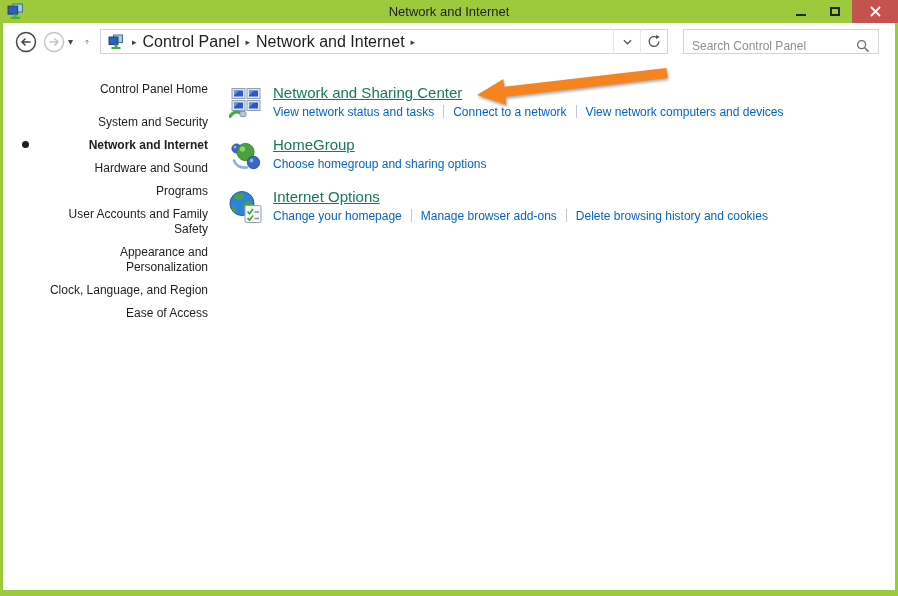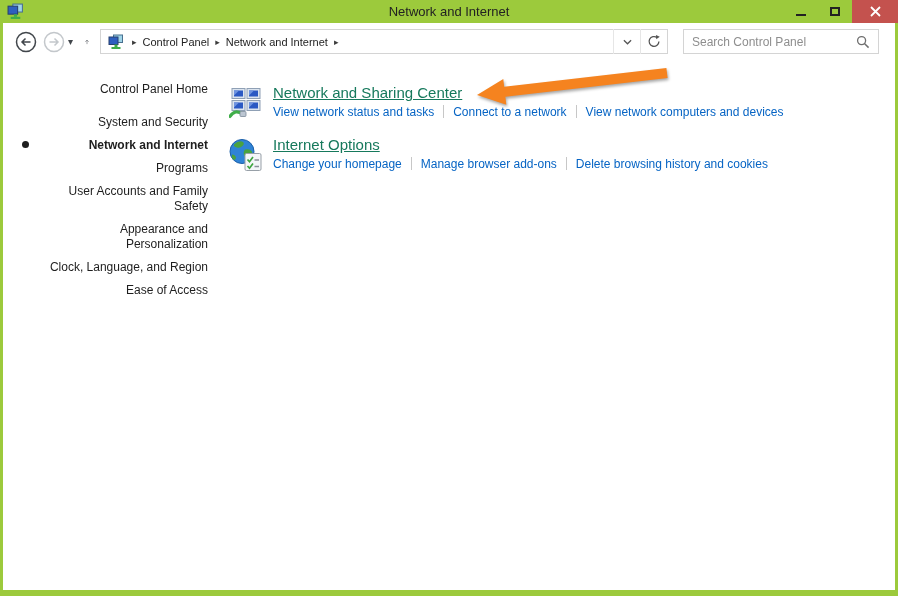--- a/index.html
+++ b/index.html
@@ -41,29 +41,29 @@
   }
   .nav-btn { width:22px; height:22px; display:flex; align-items:center; justify-content:center; }
   .caret-btn { color:#41464b; font-size:10px; padding:0 5px 0 3px; }
   .up-btn { padding:0 10px 0 6px; }
   .addressbar {
     flex:1; height:25px; border:1px solid #d4d4d4; background:#fff;
     display:flex; align-items:center; margin-right:15px;
   }
   .addressbar .cp-small { margin:0 2px 0 7px; }
   .crumb-chevron { color:#3b3b3b; font-size:9px; padding:0 6px; }
-  .crumb { font-size:11px; color:#1e1e1e; white-space:nowrap;text-align:right; }
+  .crumb { font-size:16px; color:#1e1e1e; white-space:nowrap;text-align:right; }
   .addr-spacer { flex:1; }
   .addr-seg {
     height:25px; display:flex; align-items:center; justify-content:center;
     border-left:1px solid #e6e6e6; width:27px; color:#555;
   }
   .searchbox {
     width:196px; height:25px; border:1px solid #d4d4d4; background:#fff;
-    display:flex; align-items:center; padding:0 8px;
+    display:flex; align-items:flex-end; padding:0 8px;
   }
   .searchbox input {
     border:none; outline:none; flex:1; font-family:inherit; font-size:12px; color:#333;
     min-width:0;
   }
   .searchbox input::placeholder { color:#8e8e8e; opacity:1; }
   
   .content { flex:1; display:flex; background:#fff; overflow:hidden; }
   .sidebar { width:212px; flex:0 0 212px; padding:22px 0 0 33px; }
   .side-item { position:relative; line-height:15px; margin-bottom:8px; max-width:172px; cursor:default;text-align:right; }
@@ -169,20 +169,21 @@
         </svg>
       </div>
     </div>
 
     <div class="content">
 
       <div class="sidebar">
         <div class="side-item home">Control Panel Home</div>
         <div class="side-item">System and Security</div>
         <div class="side-item active"><span class="bullet"></span><span>Network and Internet</span></div>
+        <div class="side-item">Hardware and Sound</div>
         <div class="side-item">Programs</div>
         <div class="side-item">User Accounts and Family Safety</div>
         <div class="side-item">Appearance and Personalization</div>
         <div class="side-item">Clock, Language, and Region</div>
         <div class="side-item">Ease of Access</div>
       </div>
 
       <div class="main">
 
         <div class="section">
@@ -209,20 +210,37 @@
             <div class="links">
               <span class="task-link">View network status and tasks</span>
               <span class="link-div"></span>
               <span class="task-link">Connect to a network</span>
               <span class="link-div"></span>
               <span class="task-link">View network computers and devices</span>
             </div>
           </div>
         </div>
 
+        <div class="section">
+          <svg class="sec-icon" viewBox="0 0 34 34">
+            <path d="M5 22 q3 8 13 7" fill="none" stroke="#8fb0e2" stroke-width="2.6" stroke-linecap="round"></path>
+            <circle cx="7.5" cy="10" r="4.6" fill="#3a66c9" stroke="#27468f" stroke-width="0.8"></circle>
+            <circle cx="6" cy="8.6" r="1.5" fill="#8fb0e2"></circle>
+            <circle cx="16.5" cy="13.5" r="8.6" fill="#4aa23f" stroke="#2f7a28" stroke-width="0.9"></circle>
+            <circle cx="13.5" cy="10.5" r="2.6" fill="#8fd57f"></circle>
+            <circle cx="24.5" cy="24" r="6.2" fill="#3a66c9" stroke="#27468f" stroke-width="0.8"></circle>
+            <circle cx="22.5" cy="22" r="1.9" fill="#8fb0e2"></circle>
+          </svg>
+          <div>
+            <div class="sec-title">HomeGroup</div>
+            <div class="links">
+              <span class="task-link">Choose homegroup and sharing options</span>
+            </div>
+          </div>
+        </div>
 
         <div class="section">
           <svg class="sec-icon" viewBox="0 0 34 34">
             <circle cx="13" cy="13" r="12" fill="#2f83d6" stroke="#1b5fa8" stroke-width="1"></circle>
             <path d="M5 6 q4 -4 8 -3 q3 1 1 4 q-3 3 -6 2 q-4 -1 -3 -3z" fill="#4aa23f"></path>
             <path d="M16 11 q5 -1 7 2 q1 3 -2 5 q-4 2 -6 -1 q-1 -4 1 -6z" fill="#4aa23f"></path>
             <path d="M3 16 q3 0 4 3 q0 3 -3 2 q-2 -2 -1 -5z" fill="#4aa23f"></path>
             <rect x="16" y="15" width="16" height="17" rx="1.5" fill="#f4f6f8" stroke="#98a0a8" stroke-width="1"></rect>
             <path d="M18.5 21 l2 2.2 L24 18.5" fill="none" stroke="#3fa53f" stroke-width="1.7"></path>
             <path d="M18.5 27.5 l2 2.2 L24 25" fill="none" stroke="#3fa53f" stroke-width="1.7"></path>

